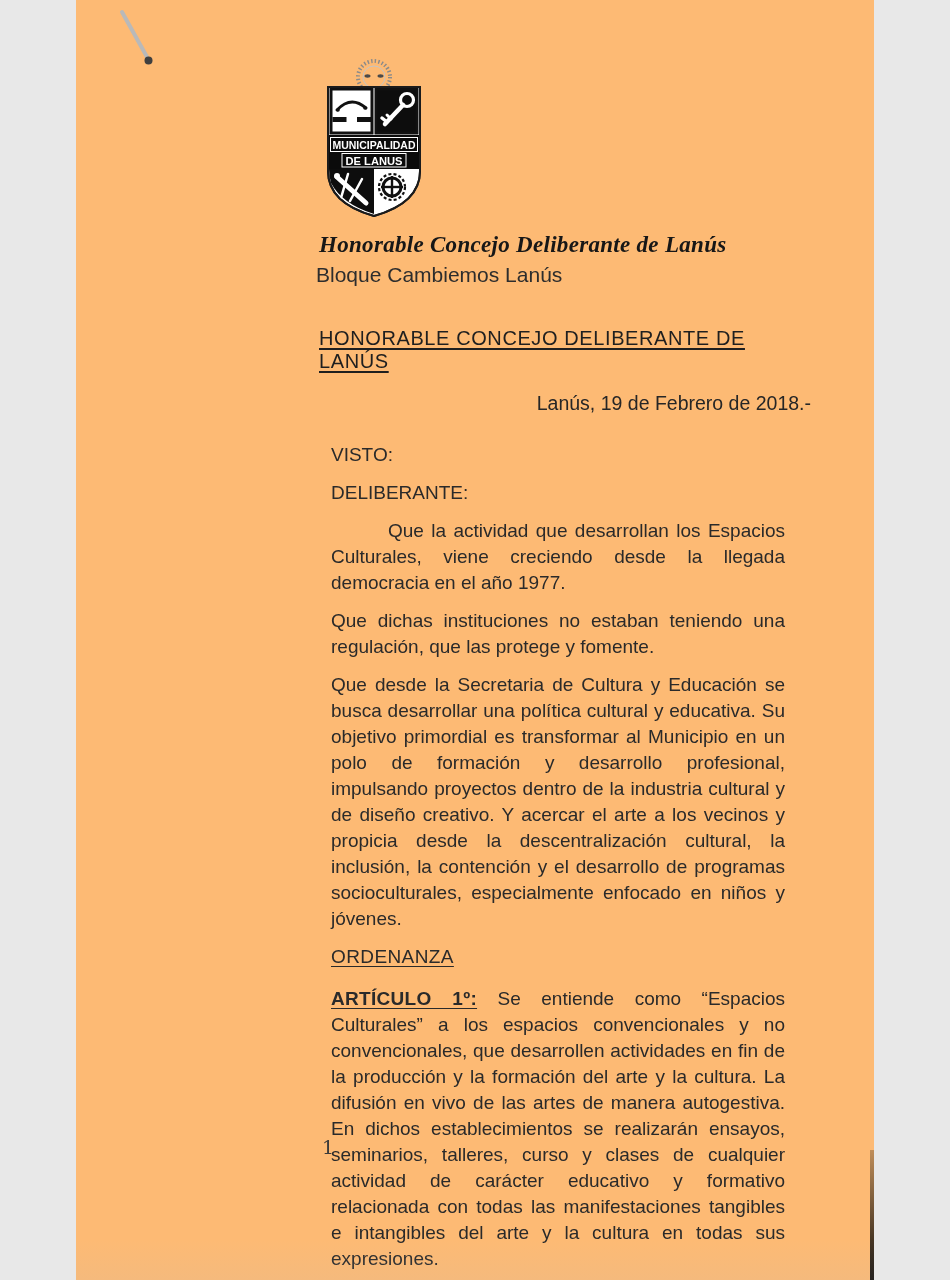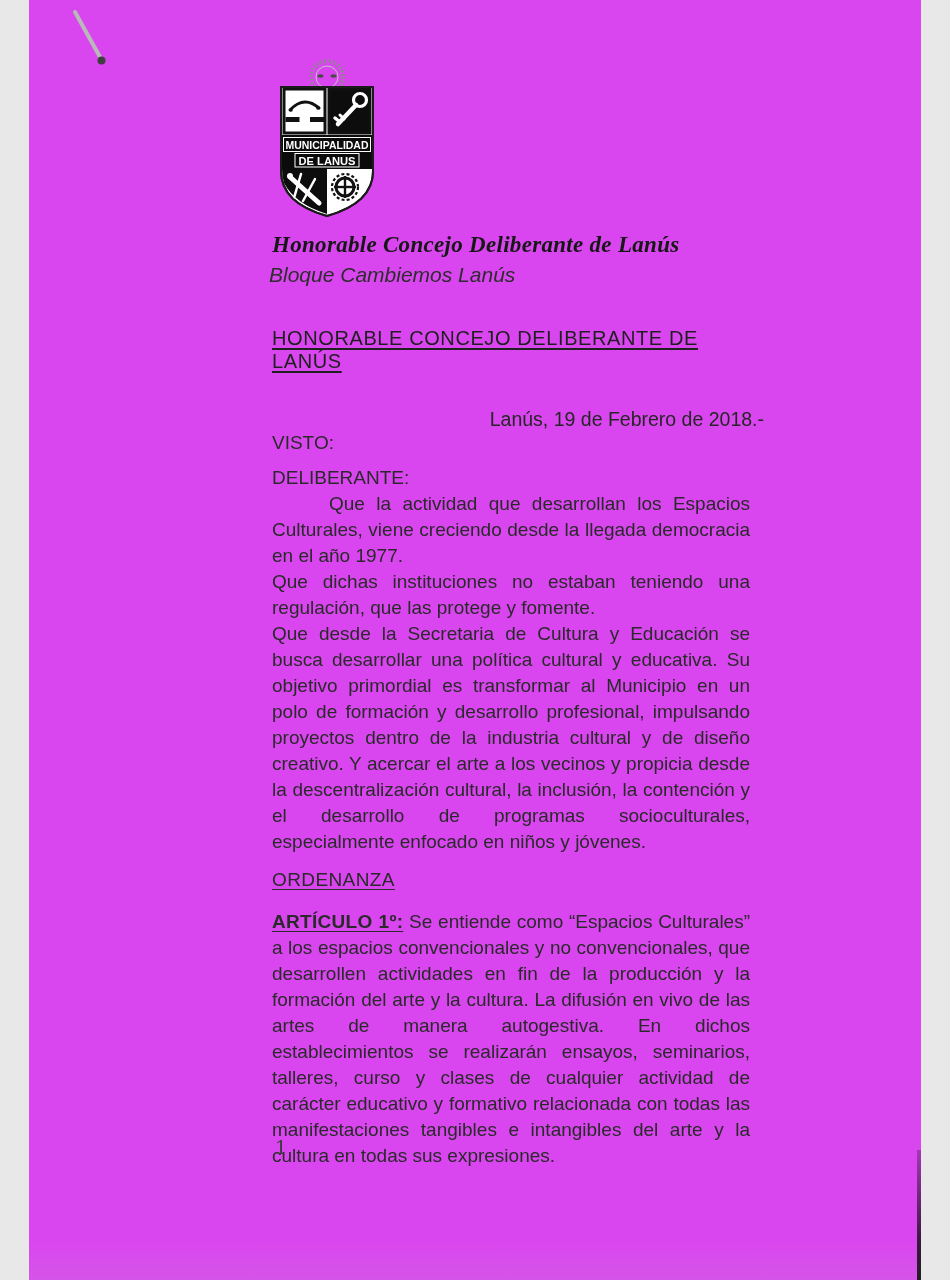--- a/index.html
+++ b/index.html
@@ -1,22 +1,22 @@
 <!DOCTYPE html>
 <html><head>
 <meta charset="utf-8">
 <style>
   * { margin: 0; padding: 0; box-sizing: border-box; }
   html, body { background: #e8e8e8; }
   .page {
     position: relative;
-    width: 892px;
+    width: 798px;
     height: 1280px;
     margin: 0 auto;
-    background: #d946ef;
+    background: #fdba74;
     overflow: hidden;
     font-family: "Liberation Sans", sans-serif;
     color: #2b2b2b;
   }
   
   .pen-stroke { position: absolute; left: 30px; top: 0; }
   .edge-artifact {
     position: absolute;
     right: 0; top: 1150px;
     width: 4px; height: 130px;
@@ -33,38 +33,38 @@
   .crest { position: absolute; left: 248px; top: 55px; width: 100px; height: 162px; }
   
   .letterhead-org {
     position: absolute; left: 243px; top: 232px; width: 480px;
     font-family: "Liberation Serif", serif;
     font-weight: bold; font-style: italic;
     font-size: 23px; letter-spacing: 0.3px; color: #171717;
   }
   .letterhead-bloc {
     position: absolute; left: 240px; top: 263px; width: 420px;
-    font-style: italic; font-size: 21px; color: #2d2d2d;
+    font-size: 21px; color: #2d2d2d;
   }
   
   .doc-title {
     position: absolute; left: 243px; top: 327px; width: 500px;
     font-size: 20px; letter-spacing: 0.6px; color: #1f1f1f;
     text-decoration: underline;
     text-underline-offset: 3px;
   }
   .dateline {
-    position: absolute; left: 243px; top: 408px; width: 492px;
+    position: absolute; left: 243px; top: 392px; width: 492px;
     font-size: 19.5px; text-align: right; color: #262626;
   }
   .body-text {
     position: absolute; left: 243px; top: 430px; width: 478px;
     font-size: 19px; line-height: 26px; text-align: justify; color: #2a2a2a;
   }
-  .body-text p { margin: 0; }
+  .body-text p { margin: 12px; }
   .section-heading { font-size: 19px; }
   .indent-first { text-indent: 57px; }
   .mt-gap-sm { margin-top: 9px !important; }
   .mt-gap-md { margin-top: 12px !important; }
   .mt-gap-lg { margin-top: 16px !important; }
   .ordenanza-heading {
     display: inline-block;
     text-decoration: underline;
     text-underline-offset: 3px;
     letter-spacing: 0.4px;

